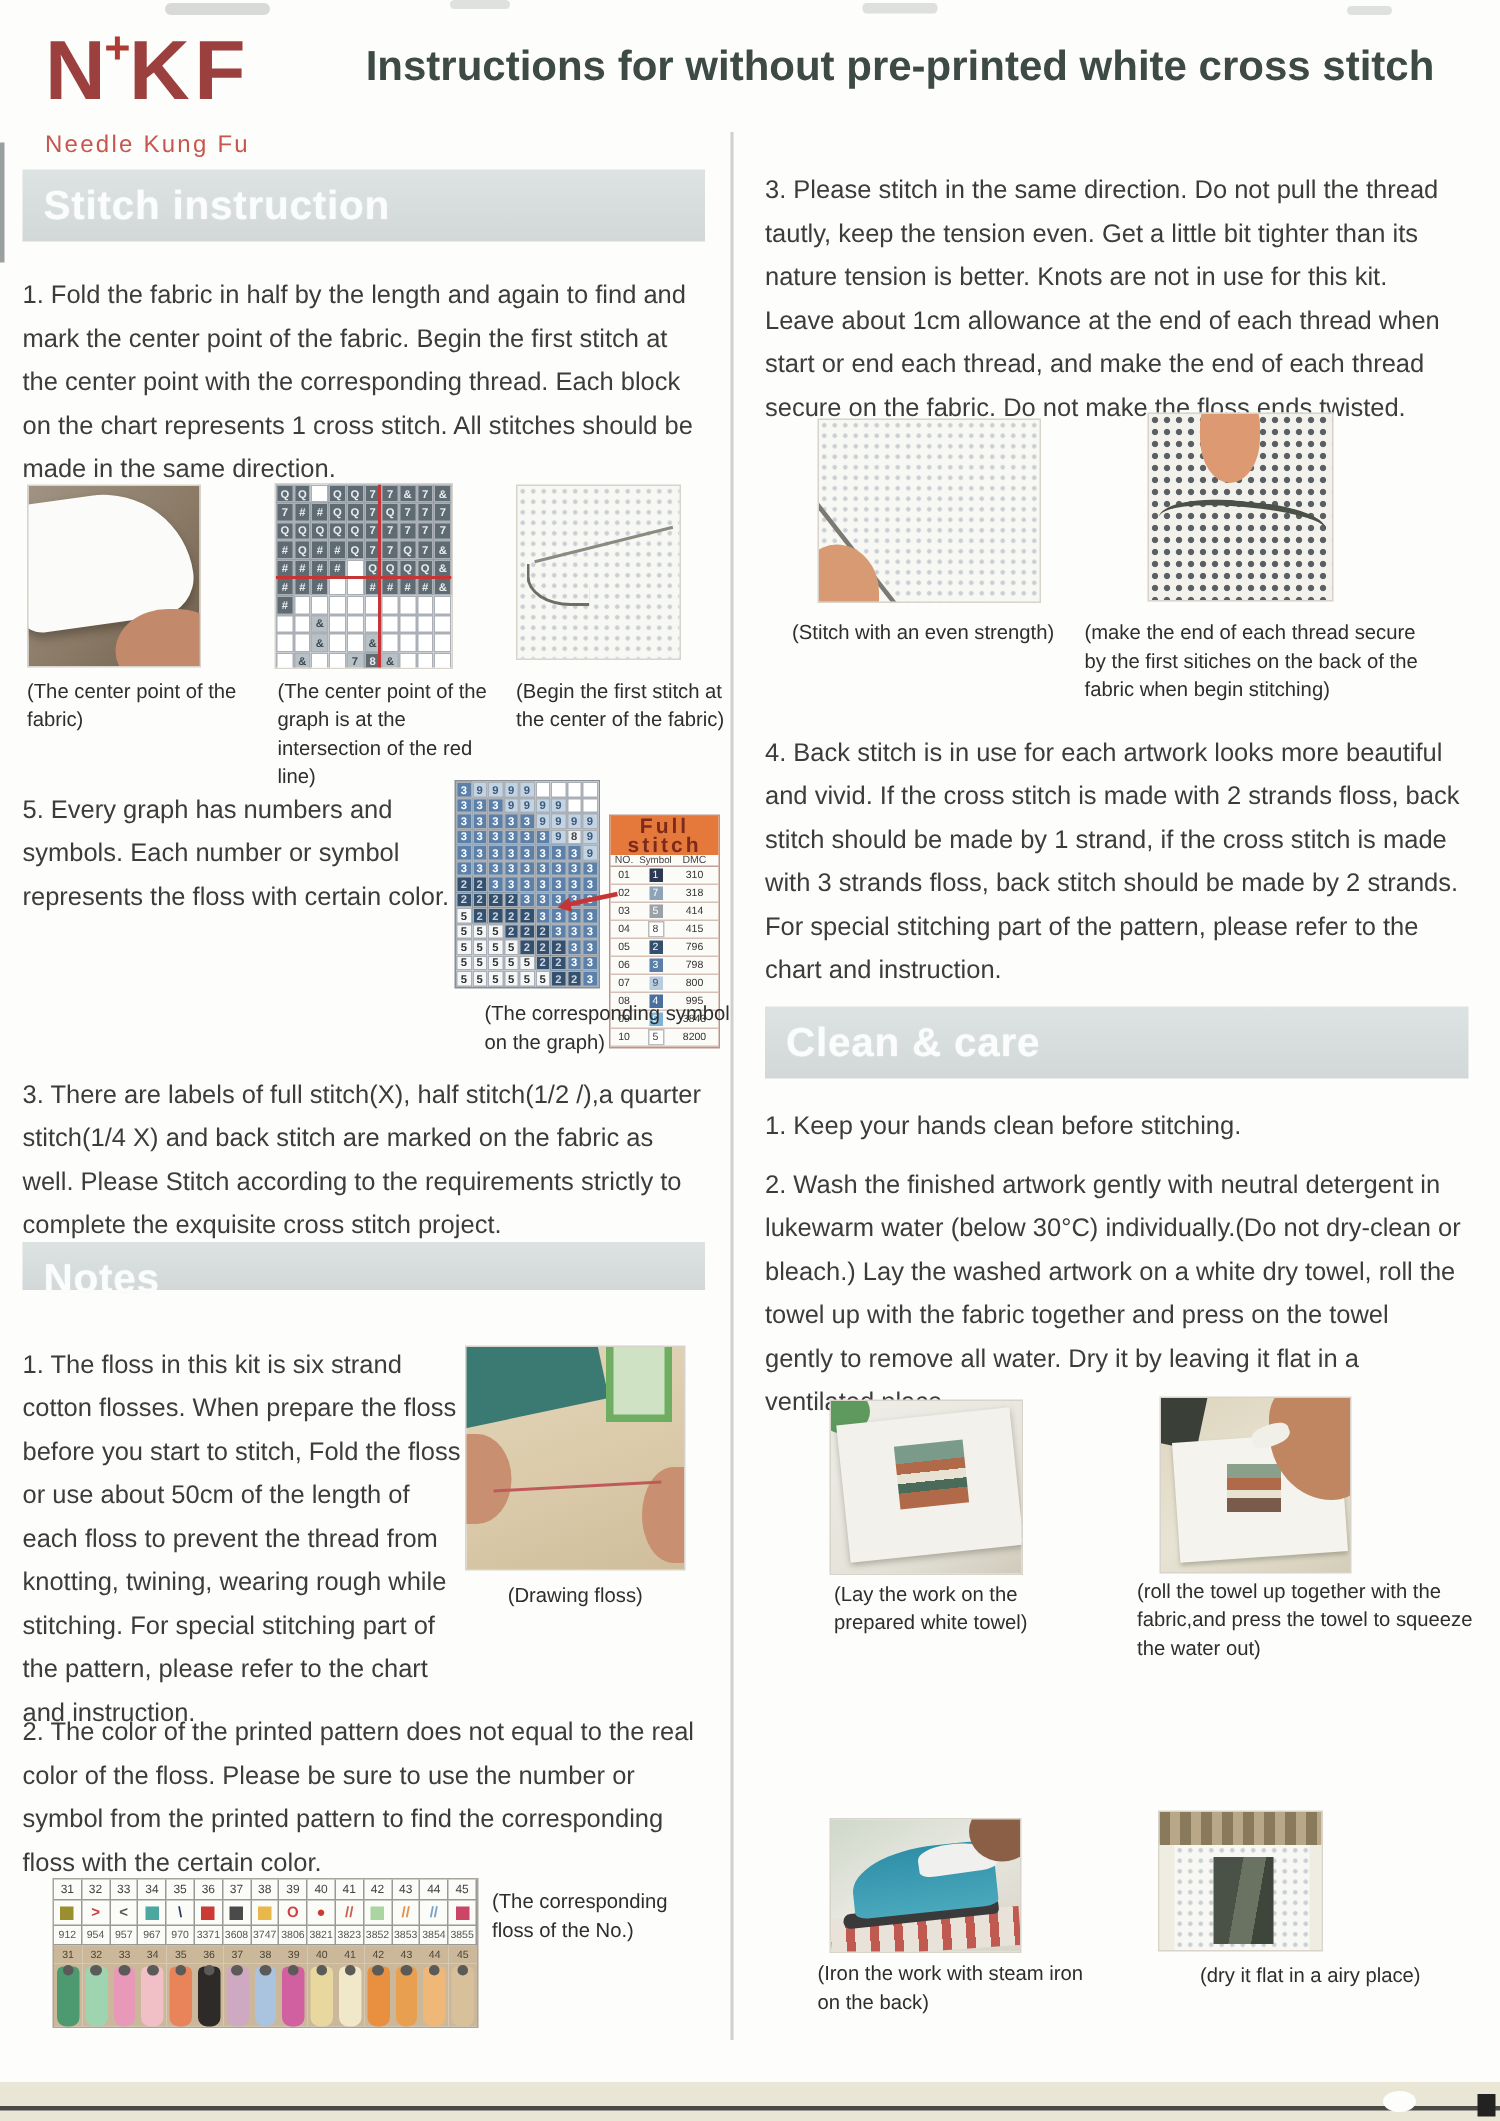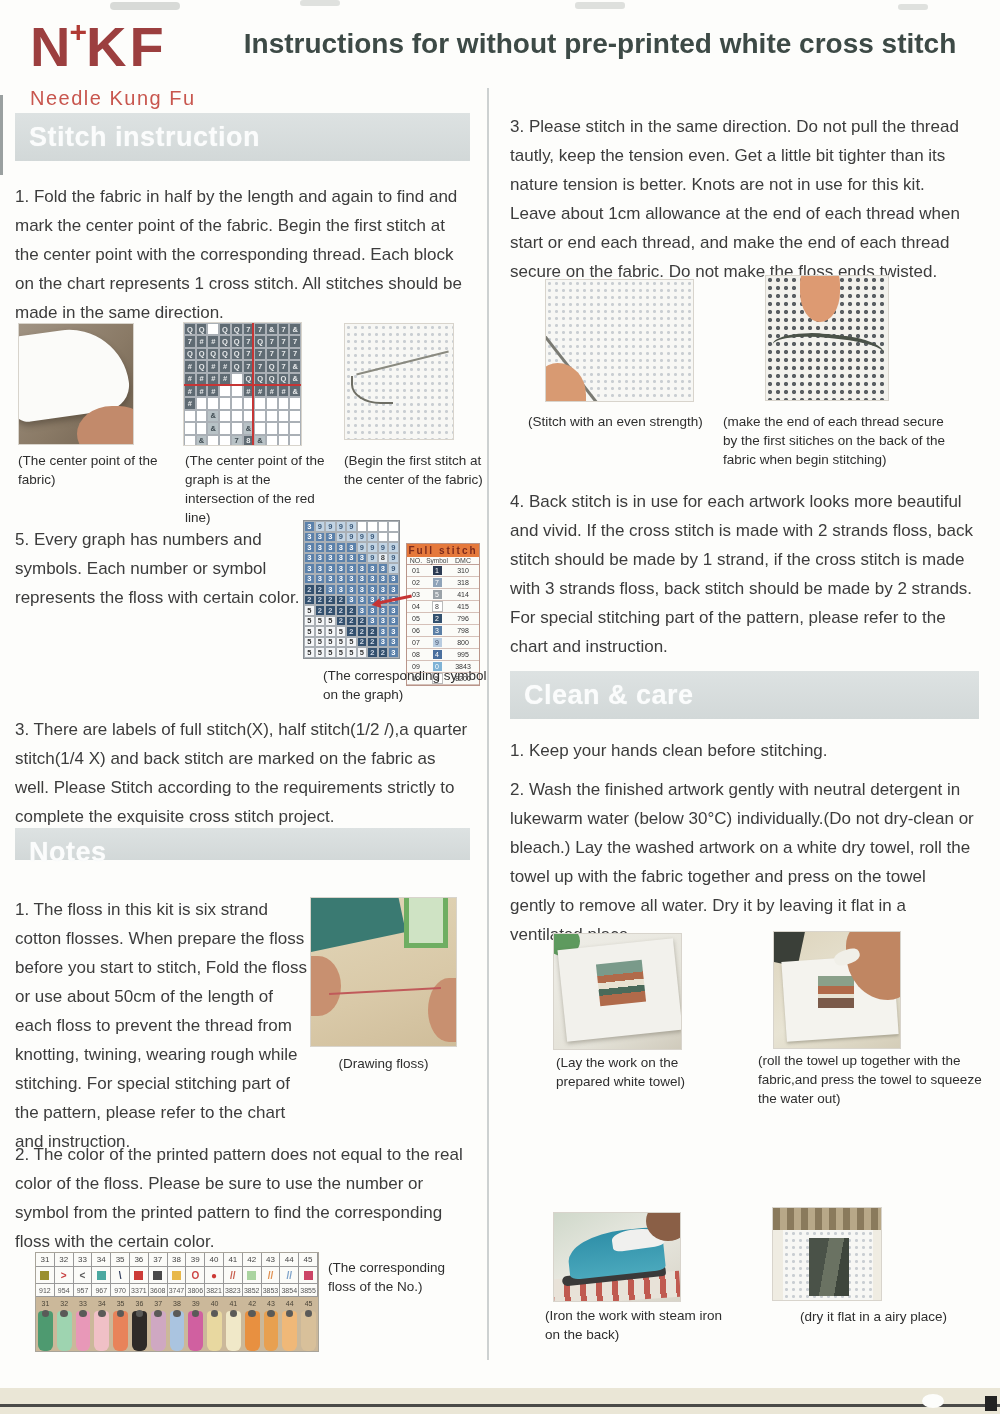--- a/index.html
+++ b/index.html
@@ -11,21 +11,21 @@
   .secbar{background:linear-gradient(#dde2e2,#d2d8d8);color:#fbfcfc;font-size:27px;font-weight:bold;
           line-height:48px;padding-left:14px;letter-spacing:.5px;text-shadow:0 0 1px #eef1f1;}
   .photo{border:1px solid #d8d4cc;box-sizing:border-box;}
   .aida{background-color:#f7f7f4;background-image:radial-gradient(circle,#c9ced2 1.2px,rgba(0,0,0,0) 1.8px);background-size:7px 7px;}
   .aida-dark{background-color:#f2f1ec;background-image:radial-gradient(circle,#5a5f63 1.8px,rgba(0,0,0,0) 2.4px);background-size:8px 8px;}
   .grid-row{display:flex;}
   .gcell{box-sizing:border-box;border:0.5px solid #aab0b6;display:flex;align-items:center;justify-content:center;
          font-size:7.5px;font-weight:bold;}
   
   #fs-table{background:#fbfbf8;border:1px solid #b9958a;font-size:7.5px;}
-  #fs-title{background:#e5793c;color:#7c2a1c;font-weight:bold;text-align:center;font-size:10px;line-height:13px;letter-spacing:2px;}
+  #fs-title{background:#e5793c;color:#7c2a1c;font-weight:bold;text-align:center;font-size:14px;line-height:13px;letter-spacing:2px;}
   .fs-head{display:flex;border-bottom:1px solid #c0a098;color:#444;font-size:6.5px;}
   .fs-row{display:flex;border-bottom:1px solid #d5c0b8;height:11px;align-items:center;color:#333;}
   .fs-c1{width:18px;text-align:center;font-size:7px;}
   .fs-c2{width:24px;display:flex;justify-content:center;}
   .fs-c3{width:28px;text-align:center;font-size:7px;}
   .fs-sym{width:9px;height:9px;display:flex;align-items:center;justify-content:center;font-size:7px;}
   
   #floss-chart{border:1px solid #a8a49a;background:#fbfbf8;}
   .fl-row{display:flex;}
   .fl-cell{box-sizing:border-box;border-right:1px solid #999;display:flex;align-items:center;justify-content:center;}
@@ -44,21 +44,21 @@
 
   <div class="abs" style="left:110px;top:2px;width:70px;height:8px;background:#b9beba;opacity:.55;border-radius:4px;"></div>
   <div class="abs" style="left:300px;top:0;width:40px;height:6px;background:#c2c6c2;opacity:.5;border-radius:3px;"></div>
   <div class="abs" style="left:575px;top:2px;width:50px;height:7px;background:#bfc4c0;opacity:.5;border-radius:3px;"></div>
   <div class="abs" style="left:898px;top:4px;width:30px;height:6px;background:#c2c6c2;opacity:.5;border-radius:3px;"></div>
 
   <div class="abs" style="left:30px;top:18px;">
     <div style="font-size:56px;font-weight:bold;color:#9c3f3f;letter-spacing:3px;line-height:58px;">
       <span>N</span><span style="font-size:30px;color:#b03a34;position:relative;top:-24px;left:-4px;">+</span><span style="margin-left:-8px;">KF</span>
     </div>
-    <div style="font-size:20px;color:#c8564e;letter-spacing:1.5px;margin-top:2px;">Needle Kung Fu</div>
+    <div style="font-size:16px;color:#c8564e;letter-spacing:1.5px;margin-top:2px;">Needle Kung Fu</div>
   </div>
   <div class="abs" style="left:230px;top:28px;width:740px;text-align:center;font-size:28px;font-weight:bold;color:#3d4a46;">Instructions for without pre-printed white cross stitch</div>
 
   <div class="abs" style="left:487px;top:88px;width:2px;height:1272px;background:#cdd1d1;"></div>
   <div class="abs" style="left:0;top:95px;width:3px;height:80px;background:#9aa0a0;"></div>
 
   <div class="abs secbar" style="left:15px;top:113px;width:441px;height:48px;">Stitch instruction</div>
 
   <div class="abs para" style="left:15px;top:182px;width:458px;">1. Fold the fabric in half by the length and again to find and mark the center point of the fabric. Begin the first stitch at the center point with the corresponding thread. Each block on the chart represents 1 cross stitch. All stitches should be made in the same direction.</div>
 

